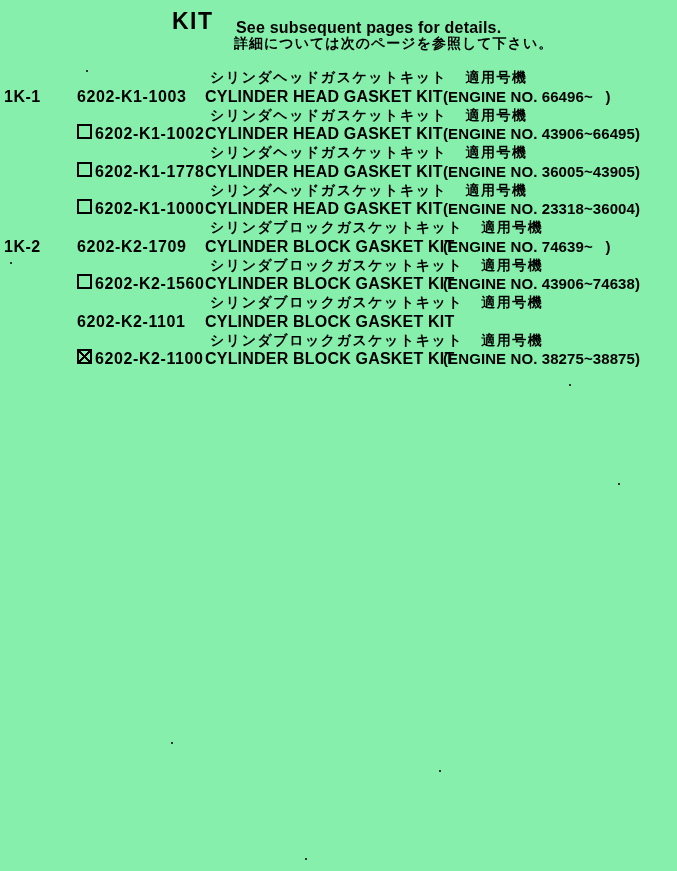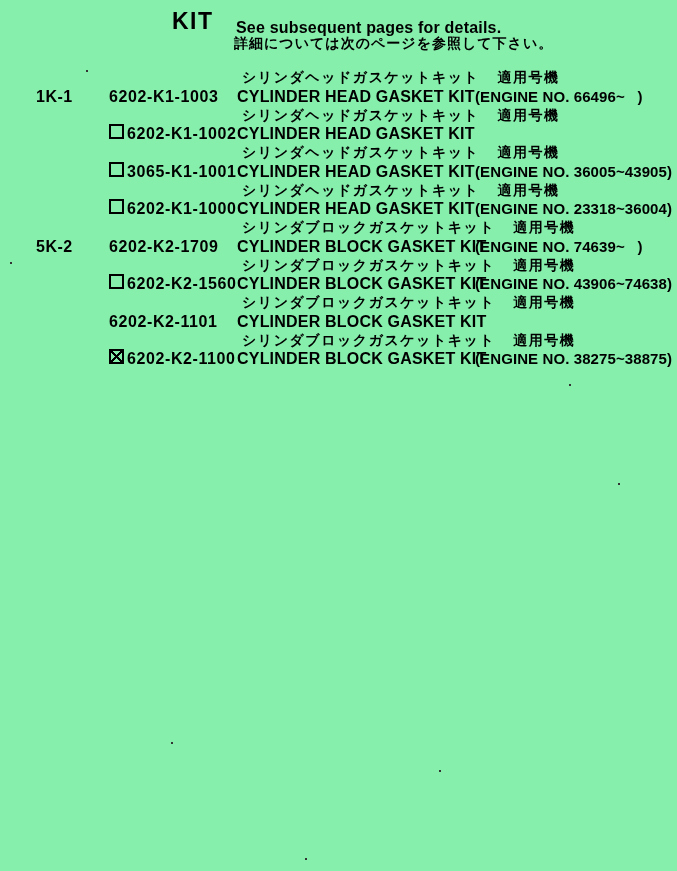--- a/index.html
+++ b/index.html
@@ -12,21 +12,21 @@
     letter-spacing:1.5px;
   }
   .note-ja{
     position:absolute;left:234px;top:3px;font-size:14px;font-weight:700;
     letter-spacing:1px;white-space:pre;margin-top:32px;
   }
   .note-en{
     position:absolute;left:236px;top:19px;font-size:16px;font-weight:700;
     letter-spacing:0.2px;white-space:pre;
   }
-  .list{position:absolute;left:0;top:68px;width:595px;margin-left:32px;}
+  .list{position:absolute;left:0;top:68px;width:595px;}
   .entry{position:relative;height:37.5px;}
   .line{position:absolute;height:19px;line-height:19px;white-space:pre;}
   .ja-line{left:210px;top:0;font-size:14px;font-weight:700;letter-spacing:1.5px;}
   .ja-gap{display:inline-block;width:18px;}
   .ref{left:4px;top:18.5px;font-size:16px;font-weight:700;letter-spacing:0.5px;}
   .part{left:77px;top:18.5px;font-size:16px;font-weight:700;letter-spacing:0.6px;
         display:flex;}
   .desc{left:205px;top:18.5px;font-size:16px;font-weight:700;letter-spacing:0.2px;}
   .engine{left:443px;top:18.5px;font-size:15px;font-weight:700;letter-spacing:0.1px;}
   .box{
@@ -57,41 +57,42 @@
       <div class="line part"><span>6202-K1-1003</span></div>
       <div class="line desc">CYLINDER HEAD GASKET KIT</div>
       <div class="line engine">(ENGINE NO. 66496~   )</div>
     </div>
 
     <div class="entry">
       <div class="line ja-line"><span>シリンダヘッドガスケットキット</span><span class="ja-gap"></span><span>適用号機</span></div>
       <div class="line ref"></div>
       <div class="line part"><span class="box"></span><span>6202-K1-1002</span></div>
       <div class="line desc">CYLINDER HEAD GASKET KIT</div>
+      <div class="line engine">(ENGINE NO. 43906~66495)</div>
     </div>
 
     <div class="entry">
       <div class="line ja-line"><span>シリンダヘッドガスケットキット</span><span class="ja-gap"></span><span>適用号機</span></div>
       <div class="line ref"></div>
-      <div class="line part"><span class="box"></span><span>3065-K1-1001</span></div>
+      <div class="line part"><span class="box"></span><span>6202-K1-1778</span></div>
       <div class="line desc">CYLINDER HEAD GASKET KIT</div>
       <div class="line engine">(ENGINE NO. 36005~43905)</div>
     </div>
 
     <div class="entry">
       <div class="line ja-line"><span>シリンダヘッドガスケットキット</span><span class="ja-gap"></span><span>適用号機</span></div>
       <div class="line ref"></div>
       <div class="line part"><span class="box"></span><span>6202-K1-1000</span></div>
       <div class="line desc">CYLINDER HEAD GASKET KIT</div>
       <div class="line engine">(ENGINE NO. 23318~36004)</div>
     </div>
 
     <div class="entry">
       <div class="line ja-line"><span>シリンダブロックガスケットキット</span><span class="ja-gap"></span><span>適用号機</span></div>
-      <div class="line ref">5K-2</div>
+      <div class="line ref">1K-2</div>
       <div class="line part"><span>6202-K2-1709</span></div>
       <div class="line desc">CYLINDER BLOCK GASKET KIT</div>
       <div class="line engine">(ENGINE NO. 74639~   )</div>
     </div>
 
     <div class="entry">
       <div class="line ja-line"><span>シリンダブロックガスケットキット</span><span class="ja-gap"></span><span>適用号機</span></div>
       <div class="line ref"></div>
       <div class="line part"><span class="box"></span><span>6202-K2-1560</span></div>
       <div class="line desc">CYLINDER BLOCK GASKET KIT</div>

